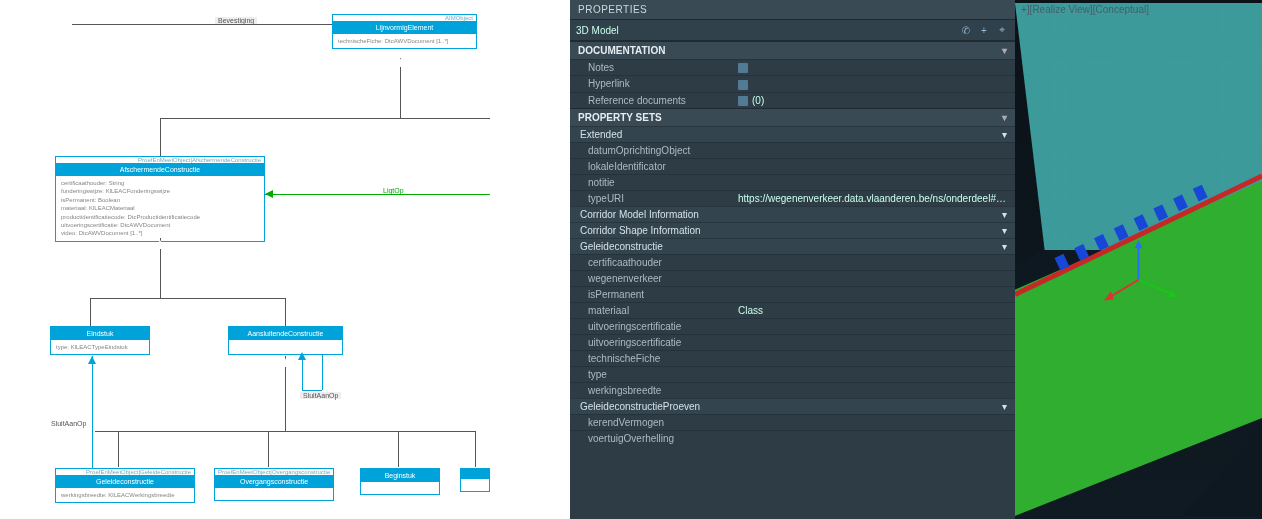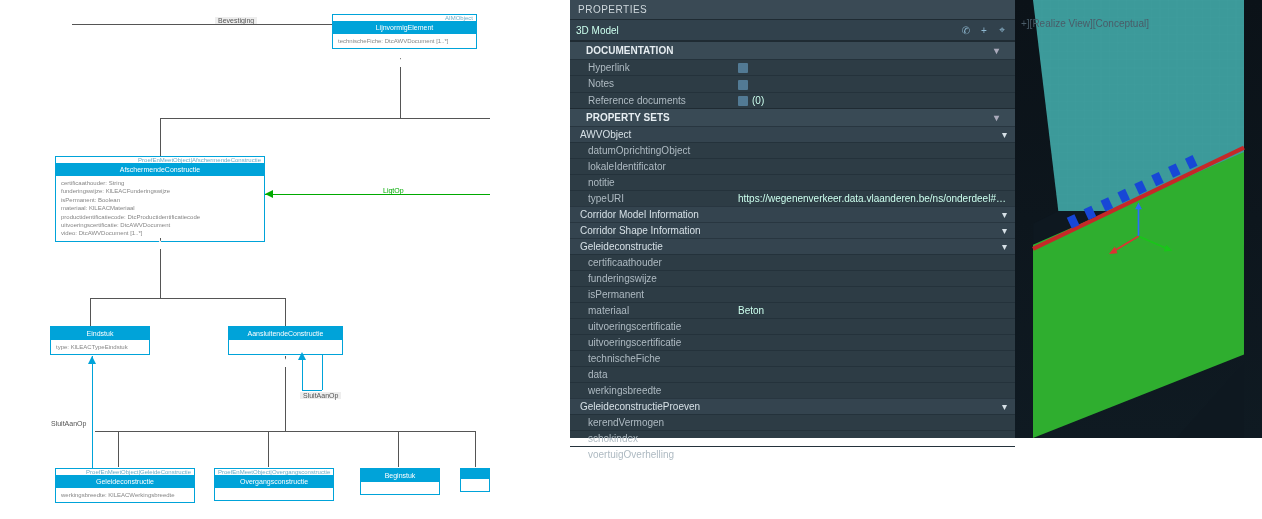--- a/index.html
+++ b/index.html
@@ -62,21 +62,21 @@
      border-bottom:8px solid #00a3d9;
   }
   .arrow-green-left{
     position:absolute;width:0;height:0;
     border-top:4px solid transparent;border-bottom:4px solid transparent;
     border-right:8px solid #0a0;
   }
   
   .app-panel {
     flex: 1;
-    height: 438px;
+    height: 519px;
     background: #1a2730;
     display: flex;
     position: relative;
     margin-left: 80px;
   }
   .props {
     width: 445px;
     background: #2d3c45;
     color: #b8c5cc;
     font-size: 10px;
@@ -96,21 +96,21 @@
     background:#31414c; padding:3px 6px;
     border-bottom:1px solid #1f2b33;
   }
   .sel-row .sel { flex:1; color:#cfe; font-size:10px;}
   .sel-row .ico { width:14px; height:14px; margin-left:4px; display:flex;align-items:center;justify-content:center; color:#8fb8d0; font-size:10px; cursor:pointer;}
   .section-head {
     background:#394a55;
     color:#e6edf1;
     font-weight:bold;
     font-size:10px;
-    padding:3px 16px;
+    padding:3px 8px;
     display:flex;justify-content:space-between;align-items:center;
     border-top:1px solid #1f2b33;
   }
   .section-head .tw { font-size:10px; color:#aab; cursor:pointer;}
   .subhead {
     background:#34444f;
     color:#d6e0e6;
     font-size:10px;
     padding:2px 8px 2px 10px;
     display:flex;justify-content:space-between;
@@ -126,21 +126,21 @@
   .prop-row .k { width:150px; }
   .prop-row .v { flex:1; color:#cfe; white-space:nowrap; overflow:hidden; text-overflow:ellipsis;}
   .pill { display:inline-block;width:10px;height:10px;background:#527a94;border-radius:1px;margin-right:4px;vertical-align:middle;}
   .viewport {
     flex:1;
     position:relative;
     background: linear-gradient(180deg,#0b1218 0,#0f1a22 100%);
     overflow:hidden;
   }
   .vp-title{
-    position:absolute;top:18px;left:6px;
+    position:absolute;top:4px;left:6px;
     color:#4a5c68;font-size:10px;
   }
   .side-tabs{
     position:absolute; top:40px; right:-1px;
     display:flex; flex-direction:column; gap:2px;
   }
   .props-wrap{position:relative;}
   .vtab{
     writing-mode:vertical-rl;
     background:#3a4a55;color:#9fb3bd;
@@ -255,40 +255,40 @@
       <span class="ico">+</span>
       <span class="ico">⌖</span>
     </div>
 
     <div class="section-head">
       <span>DOCUMENTATION</span>
       <span class="tw">▾</span>
     </div>
     <div id="doc-rows">
         <div class="prop-row">
+          <span class="k">Notes</span>
+          <span class="v"><span class="pill"></span></span>
+        </div>
+        <div class="prop-row">
           <span class="k">Hyperlink</span>
-          <span class="v"><span class="pill"></span></span>
-        </div>
-        <div class="prop-row">
-          <span class="k">Notes</span>
           <span class="v"><span class="pill"></span></span>
         </div>
         <div class="prop-row">
           <span class="k">Reference documents</span>
           <span class="v"><span class="pill"></span>(0)</span>
         </div>
       </div>
 
     <div class="section-head">
       <span>PROPERTY SETS</span>
       <span class="tw">▾</span>
     </div>
     <div id="pset-groups">
         <div class="subhead">
-          <span>AWVObject</span>
+          <span>Extended</span>
           <span class="tw">▾</span>
         </div>
         <div class="prop-row">
           <span class="k">datumOprichtingObject</span>
           <span class="v"></span>
         </div>
         <div class="prop-row">
           <span class="k">lokaleIdentificator</span>
           <span class="v"></span>
         </div>
@@ -310,61 +310,57 @@
         </div>
         <div class="subhead">
           <span>Geleideconstructie</span>
           <span class="tw">▾</span>
         </div>
         <div class="prop-row">
           <span class="k">certificaathouder</span>
           <span class="v"></span>
         </div>
         <div class="prop-row">
-          <span class="k">funderingswijze</span>
+          <span class="k">wegenenverkeer</span>
           <span class="v"></span>
         </div>
         <div class="prop-row">
           <span class="k">isPermanent</span>
           <span class="v"></span>
         </div>
         <div class="prop-row">
           <span class="k">materiaal</span>
-          <span class="v">Beton</span>
+          <span class="v">Class</span>
         </div>
         <div class="prop-row">
           <span class="k">uitvoeringscertificatie</span>
           <span class="v"></span>
         </div>
         <div class="prop-row">
           <span class="k">uitvoeringscertificatie</span>
           <span class="v"></span>
         </div>
         <div class="prop-row">
           <span class="k">technischeFiche</span>
           <span class="v"></span>
         </div>
         <div class="prop-row">
-          <span class="k">data</span>
+          <span class="k">type</span>
           <span class="v"></span>
         </div>
         <div class="prop-row">
           <span class="k">werkingsbreedte</span>
           <span class="v"></span>
         </div>
         <div class="subhead">
           <span>GeleideconstructieProeven</span>
           <span class="tw">▾</span>
         </div>
         <div class="prop-row">
           <span class="k">kerendVermogen</span>
-          <span class="v"></span>
-        </div>
-        <div class="prop-row">
-          <span class="k">schokindex</span>
           <span class="v"></span>
         </div>
         <div class="prop-row">
           <span class="k">voertuigOverhelling</span>
           <span class="v"></span>
         </div>
       </div>
 
     <div class="side-tabs" style="position:absolute;right:-17px;top:50px;">
       <div class="vtab">Design</div>

